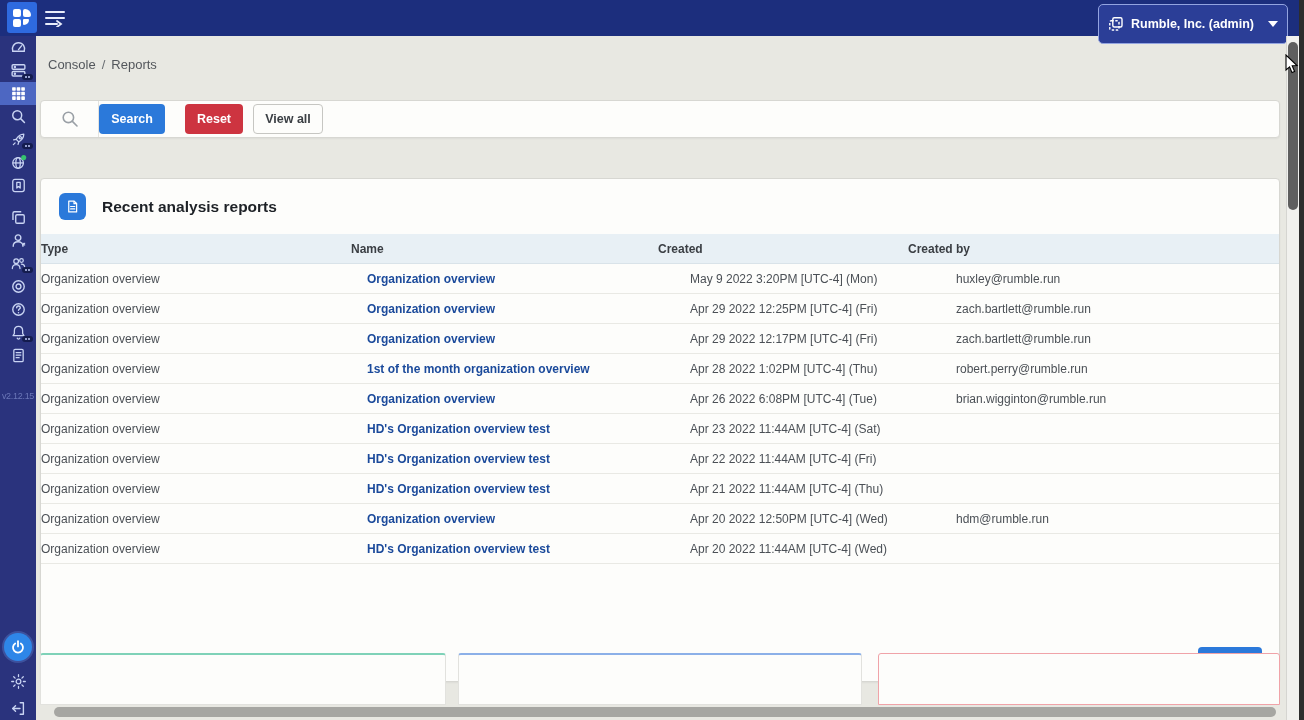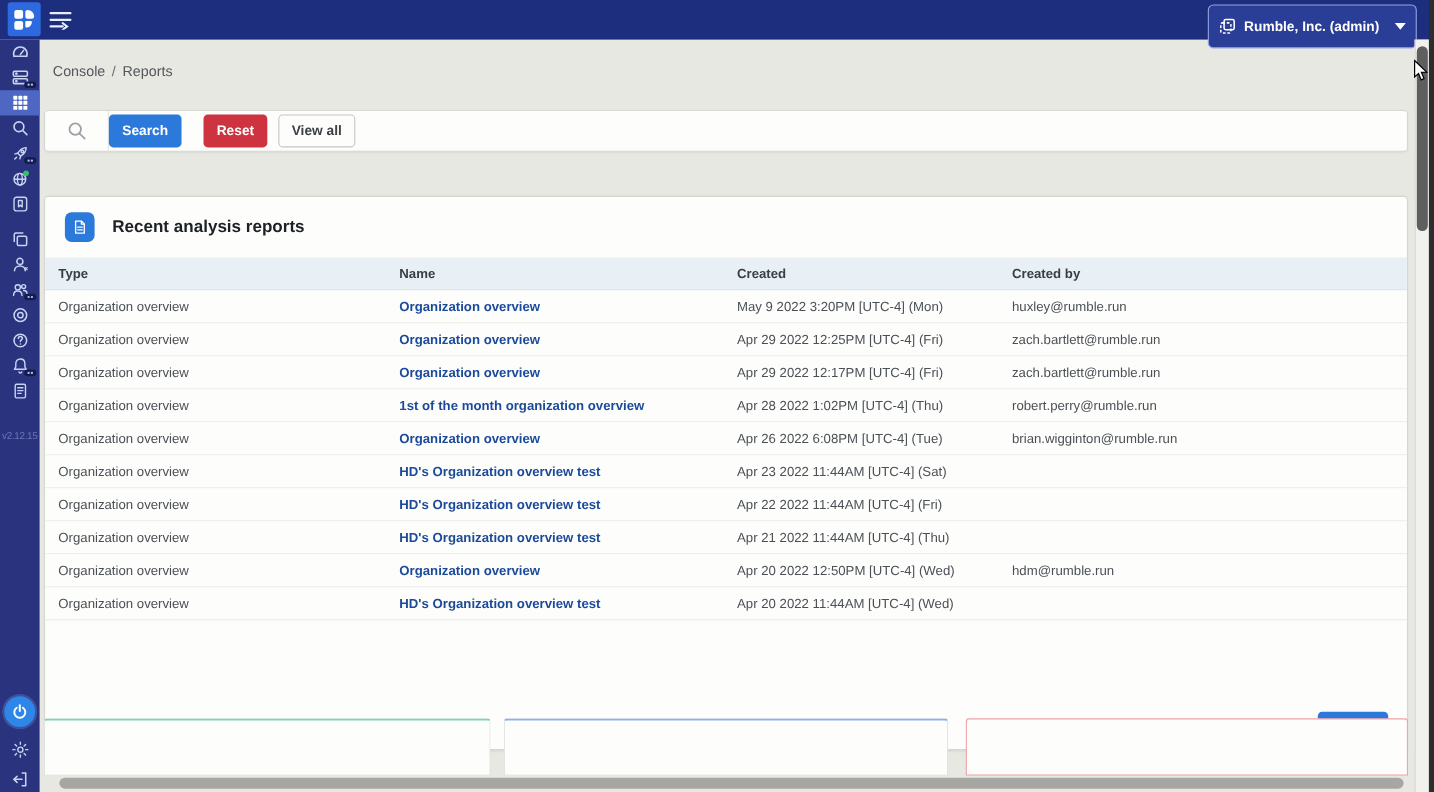--- a/index.html
+++ b/index.html
@@ -61,23 +61,23 @@
   .btn-reset  { width:58px; background:#cd3440; color:#fff; margin-right:10px; }
   .btn-viewall-top { width:70px; background:#fdfdfb; border:1px solid #c6c6c2; color:#3c4045; margin-right:17px; }
 
   
   .reports-card { position:absolute; left:4px; top:142px; width:1240px; height:504px; background:#fdfdfb;
                   border:1px solid #d7d7d2; border-radius:4px; box-shadow:0 1px 2px rgba(0,0,0,.05); overflow:hidden; }
   .card-head { height:55px; display:flex; align-items:center; padding-left:18px; }
   .card-head-icon { width:27px; height:27px; background:#2b79da; border-radius:6px; display:flex;
                     align-items:center; justify-content:center; color:#fff; flex:0 0 auto; }
   .card-title { margin-left:16px; font-size:15.5px; font-weight:bold; color:#1d2126; }
-  .tgrid { display:grid; grid-template-columns:310px 307px 250px 1fr; align-items:center; padding-left:12px; }
+  .tgrid { display:grid; grid-template-columns:310px 307px 250px 1fr; align-items:center; padding-left:0; }
   .thead { height:30px; background:#e8f0f5; border-bottom:1px solid #d9e3e9; font-size:12px; font-weight:bold; color:#3a3e43; }
-  .trow { height:30px; border-bottom:1px solid #e9e9e4; font-size:12px; background:#fdfdfb; }
+  .trow { height:30px; border-bottom:1px solid #e9e9e4; font-size:12px; background:#fdfdfb;gap:16px; }
   .cell { overflow:hidden; white-space:nowrap; text-overflow:ellipsis; padding-right:10px; }
   .cell.type, .cell.created, .cell.createdby { color:#4b5056; }
   .cell.name { color:#1b4a9b; font-weight:bold; cursor:pointer; }
   .card-footer { position:absolute; right:17px; bottom:10px; }
   .btn-viewall-bottom { width:64px; height:24px; background:#2b79da; color:#fff; border:none; border-radius:4px;
                         font-size:12px; font-weight:bold; cursor:pointer; font-family:"Liberation Sans", sans-serif; }
 
   
   .mini-card { position:absolute; top:617px; height:52px; background:#fdfdfb; border:1px solid #e2e2de;
                border-radius:3px 3px 0 0; }

